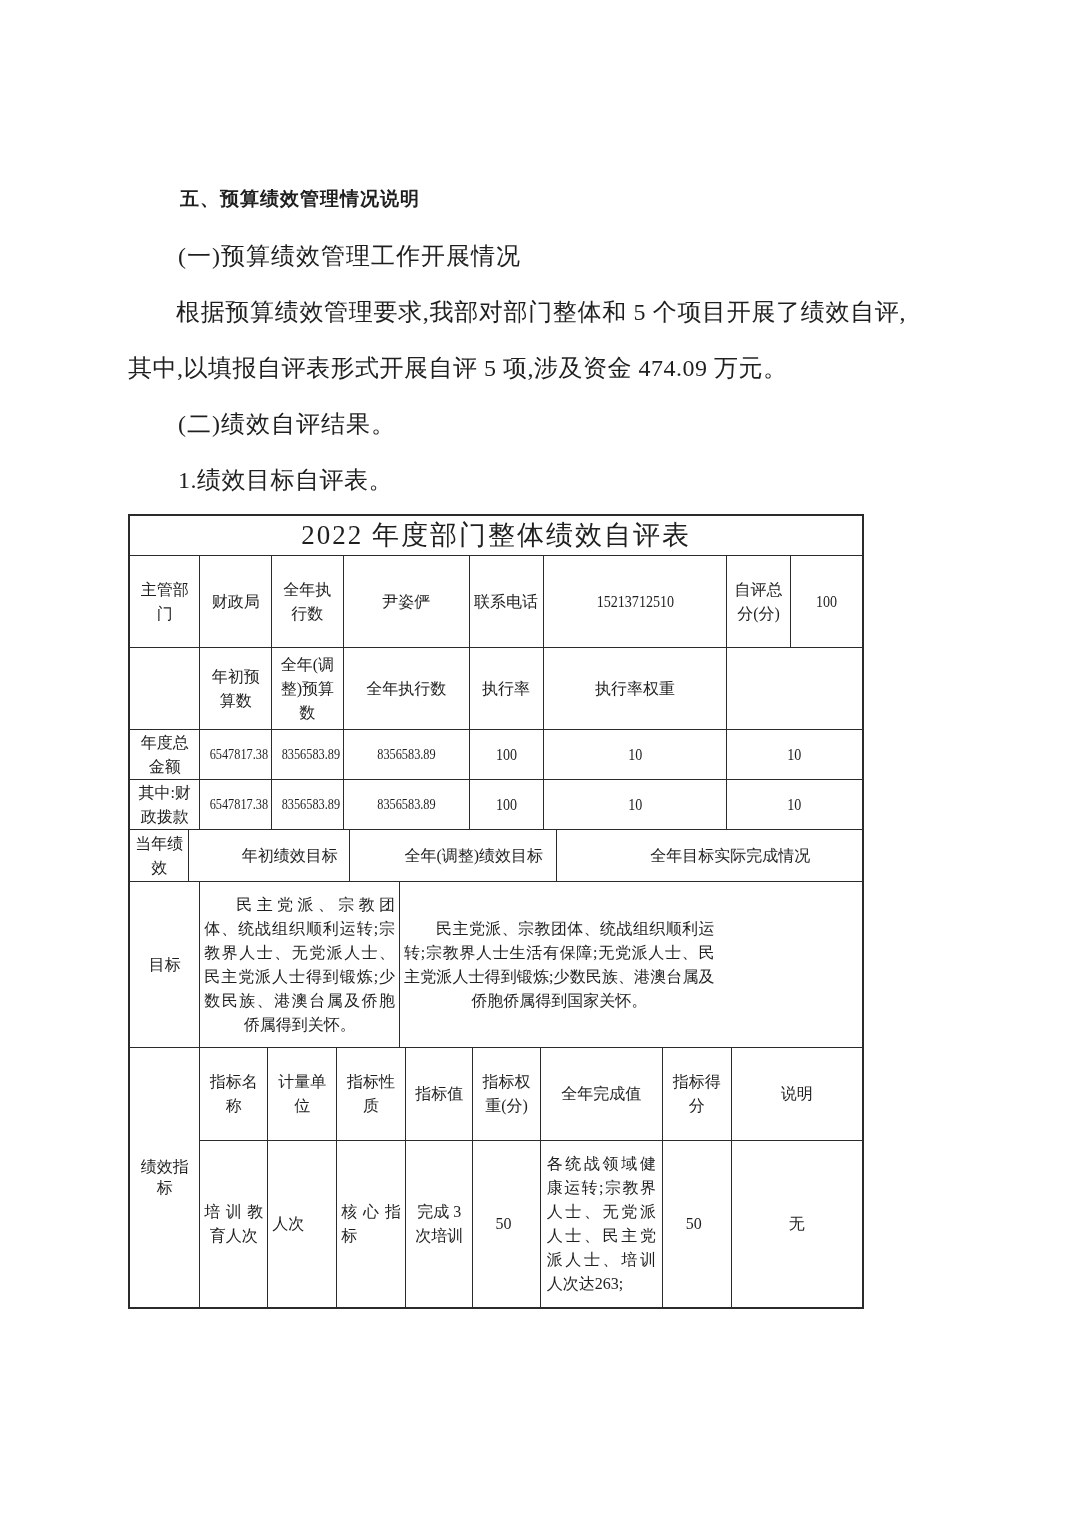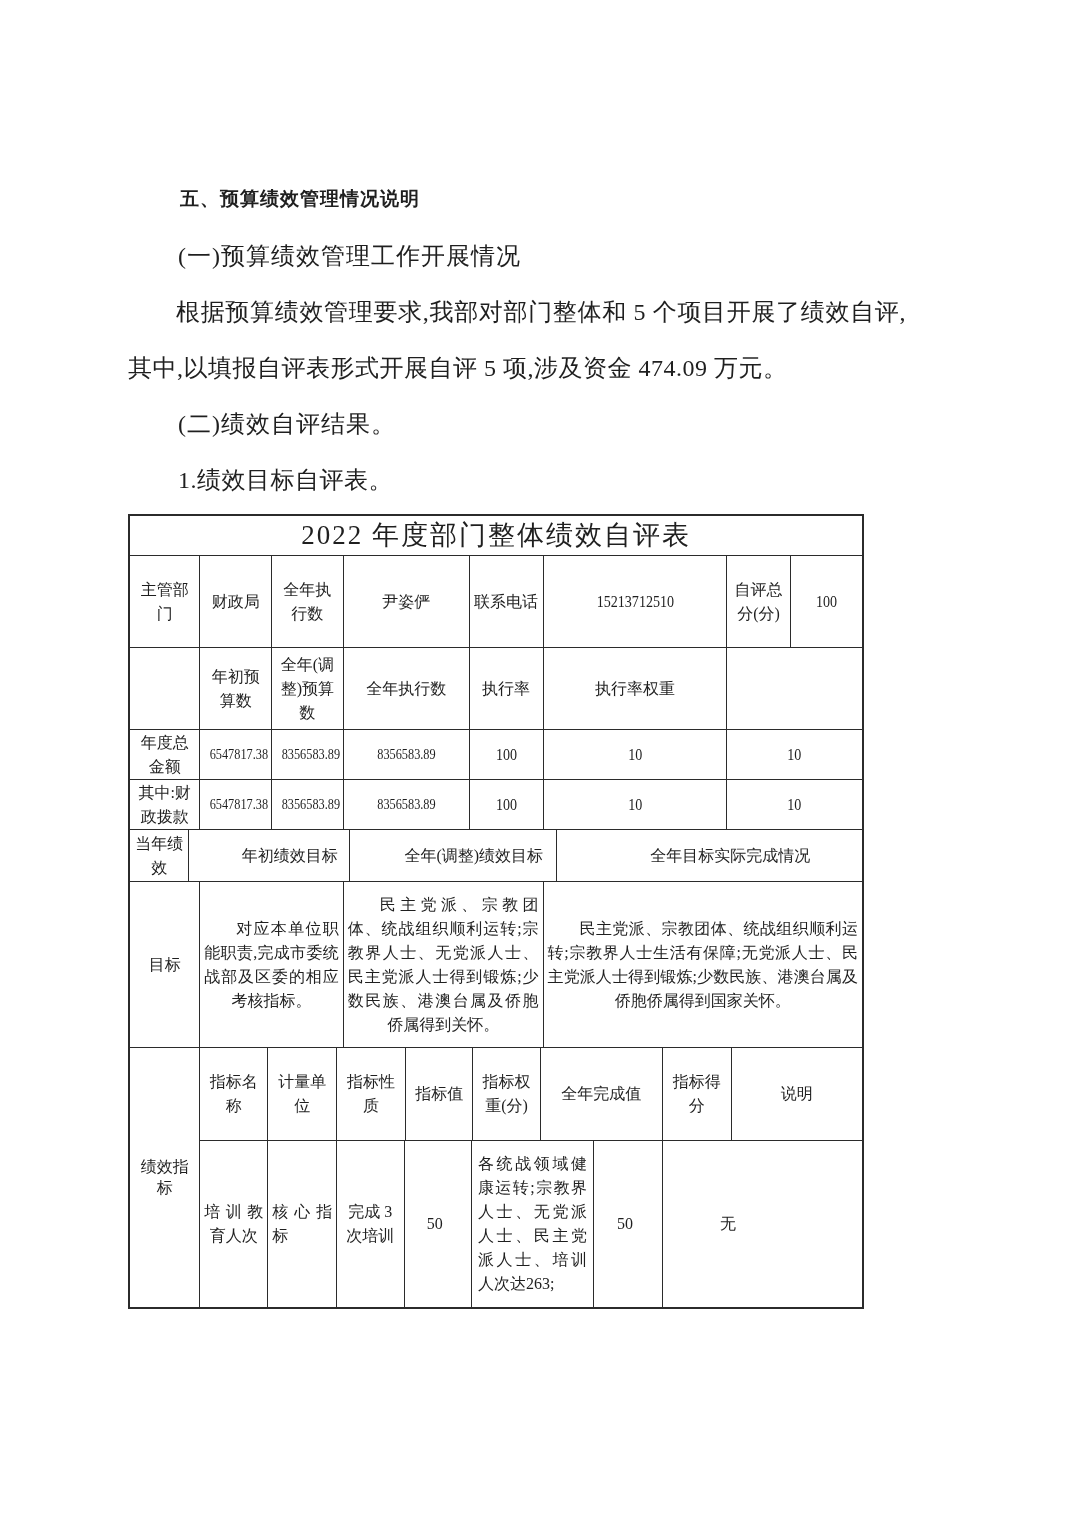--- a/index.html
+++ b/index.html
@@ -188,23 +188,20 @@
         </div>
       <div class="cell c678 endc">
           <span class="celltext">全年目标实际完成情况</span>
         </div>
     </div>
 
     <div class="trow h-trow">
       <div class="cell c1">
           <span class="celltext">目标</span>
         </div>
-      <div class="cell c23">
-          <span class="celltext just">对应本单位职能职责,完成市委统战部及区委的相应考核指标。</span>
-        </div>
       <div class="cell c45">
           <span class="celltext just">民主党派、宗教团体、统战组织顺利运转;宗教界人士、无党派人士、民主党派人士得到锻炼;少数民族、港澳台属及侨胞侨属得到关怀。</span>
         </div>
       <div class="cell c678 endc">
           <span class="celltext just">民主党派、宗教团体、统战组织顺利运转;宗教界人士生活有保障;无党派人士、民主党派人士得到锻炼;少数民族、港澳台属及侨胞侨属得到国家关怀。</span>
         </div>
     </div>
 
     <div class="trow last ind-section">
       <div class="ind-group">
@@ -234,20 +231,23 @@
               <span class="celltext">指标得分</span>
             </div>
           <div class="cell i9 endc">
               <span class="celltext">说明</span>
             </div>
         </div>
         <div class="ind-row dat">
           <div class="cell i2">
               <span class="celltext just" style="text-indent:0">培训教育人次</span>
             </div>
+          <div class="cell i3">
+              <span class="celltext" style="text-align:left">人次</span>
+            </div>
           <div class="cell i4">
               <span class="celltext just" style="text-indent:0;text-align-last:left">核心指标</span>
             </div>
           <div class="cell i5">
               <span class="celltext">完成 3 次培训</span>
             </div>
           <div class="cell i6">
               <span class="celltext numright">50</span>
             </div>
           <div class="cell i7 fill">

